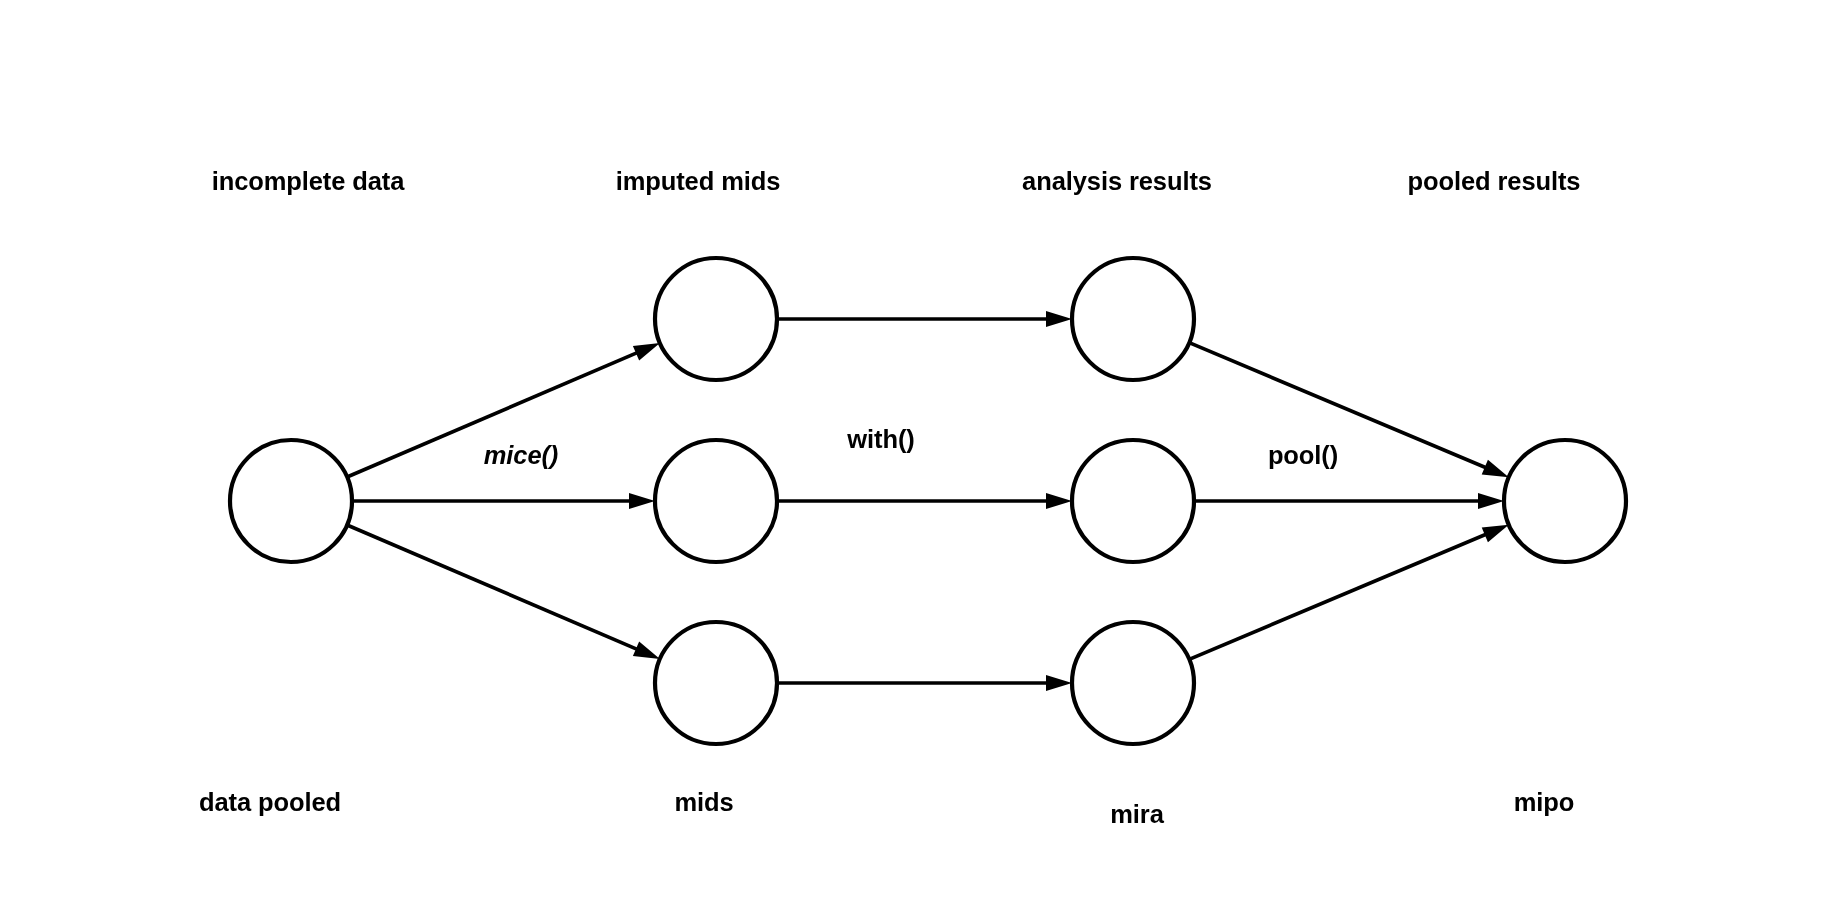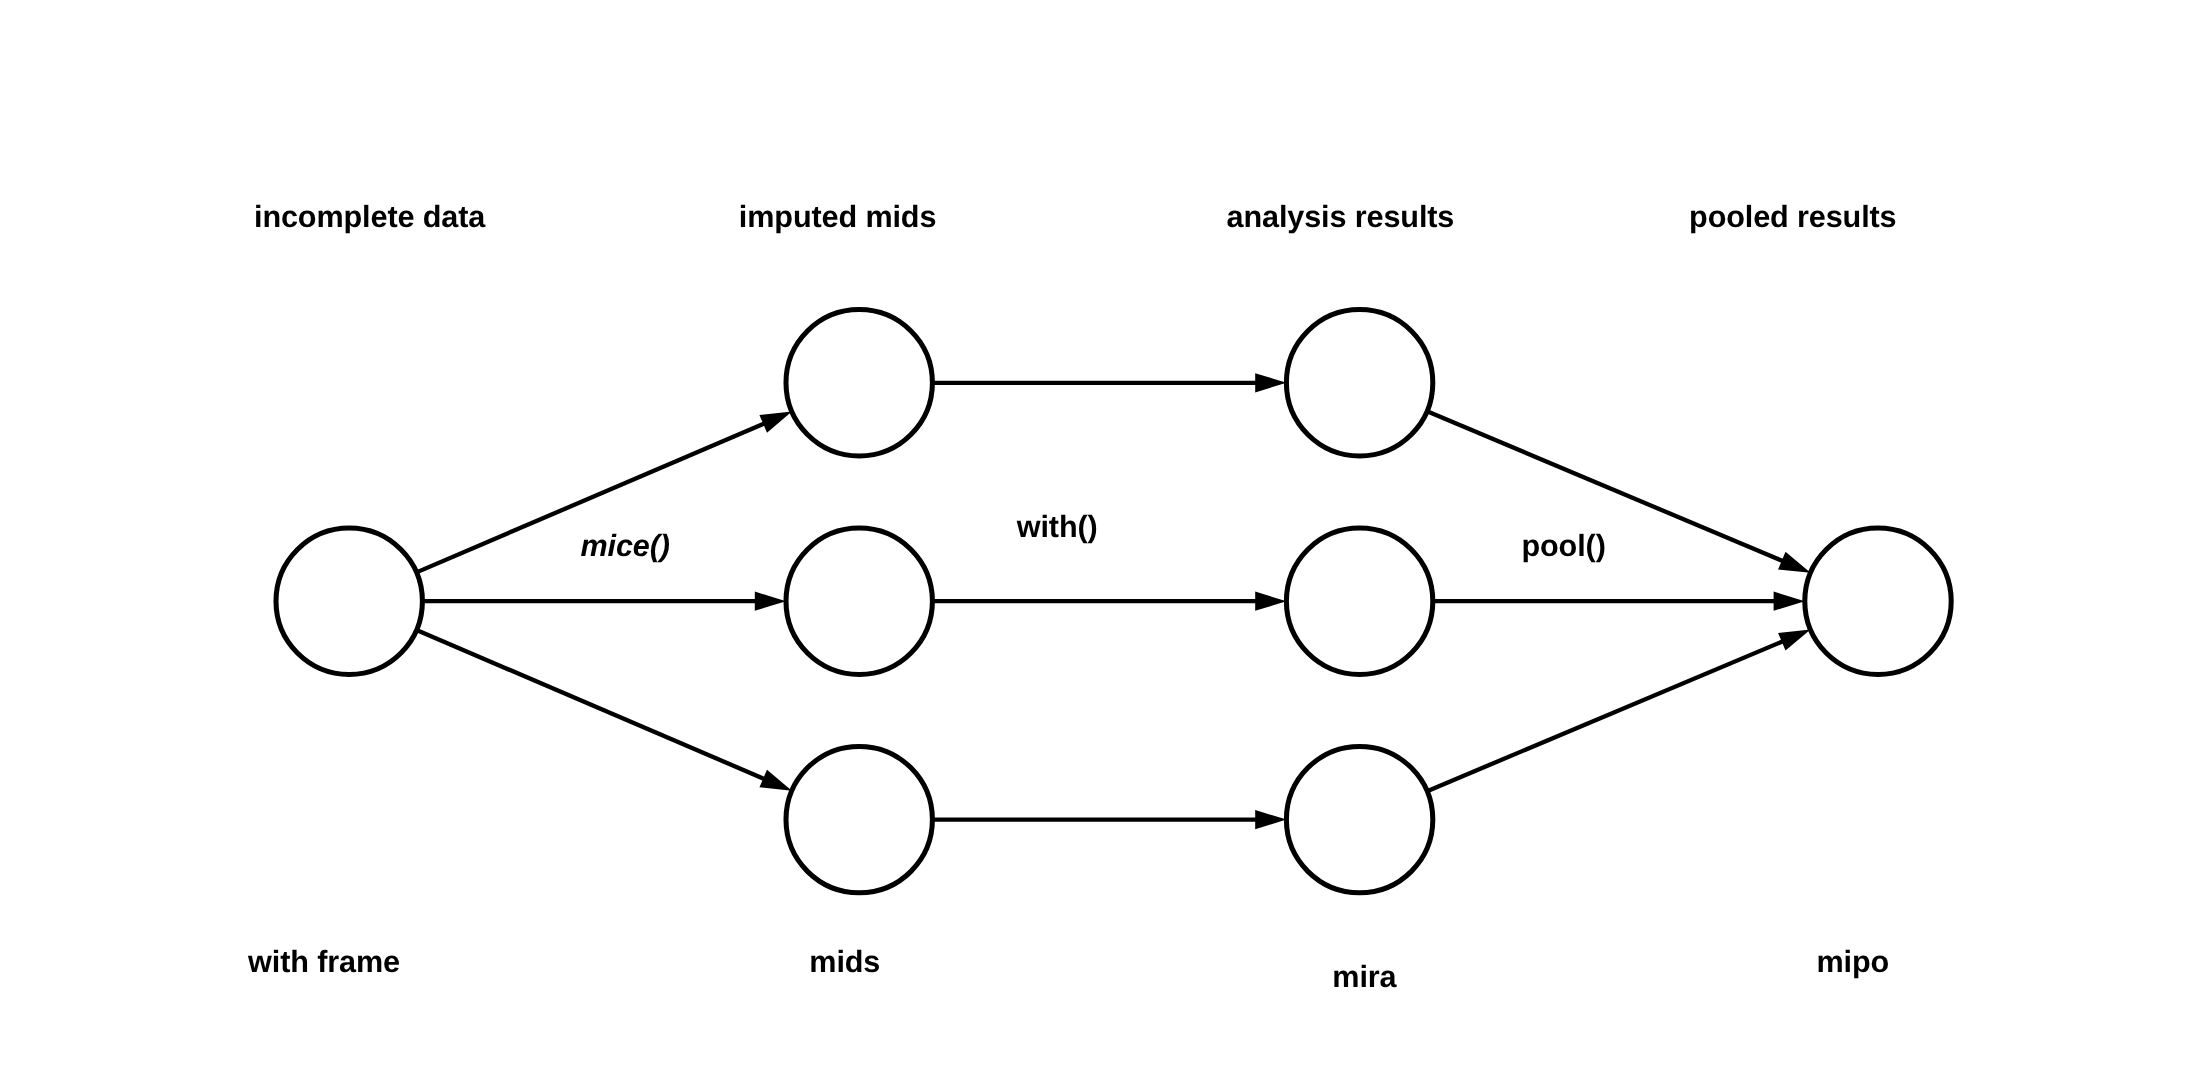--- a/index.html
+++ b/index.html
@@ -92,21 +92,21 @@
         <circle cx="716" cy="683" r="61" class="node-circle"></circle>
         <circle cx="1133" cy="319" r="61" class="node-circle"></circle>
         <circle cx="1133" cy="501" r="61" class="node-circle"></circle>
         <circle cx="1133" cy="683" r="61" class="node-circle"></circle>
         <circle cx="1565" cy="501" r="61" class="node-circle"></circle>
       </g>
   </svg>
 
   <div id="labels-layer">
       <div class="diagram-label" style="left: 308px; top: 182px;">incomplete data</div>
-      <div class="diagram-label" style="left: 270px; top: 803px;">with frame</div>
+      <div class="diagram-label" style="left: 270px; top: 803px;">data pooled</div>
       <div class="diagram-label" style="left: 698px; top: 182px;">imputed mids</div>
       <div class="diagram-label" style="left: 704px; top: 803px; text-align: right;">mids</div>
       <div class="diagram-label" style="left: 1117px; top: 182px; text-align: center;">analysis results</div>
       <div class="diagram-label" style="left: 1137px; top: 803px; margin-top: 12px;">mira</div>
       <div class="diagram-label" style="left: 1494px; top: 182px;">pooled results</div>
       <div class="diagram-label" style="left: 1544px; top: 803px; text-align: right;">mipo</div>
       <div class="diagram-label edge-label" style="left: 521px; top: 456px; font-style: italic;">mice()</div>
       <div class="diagram-label edge-label" style="left: 881px; top: 440px;">with()</div>
       <div class="diagram-label edge-label" style="left: 1303px; top: 456px;">pool()</div>
     </div>

